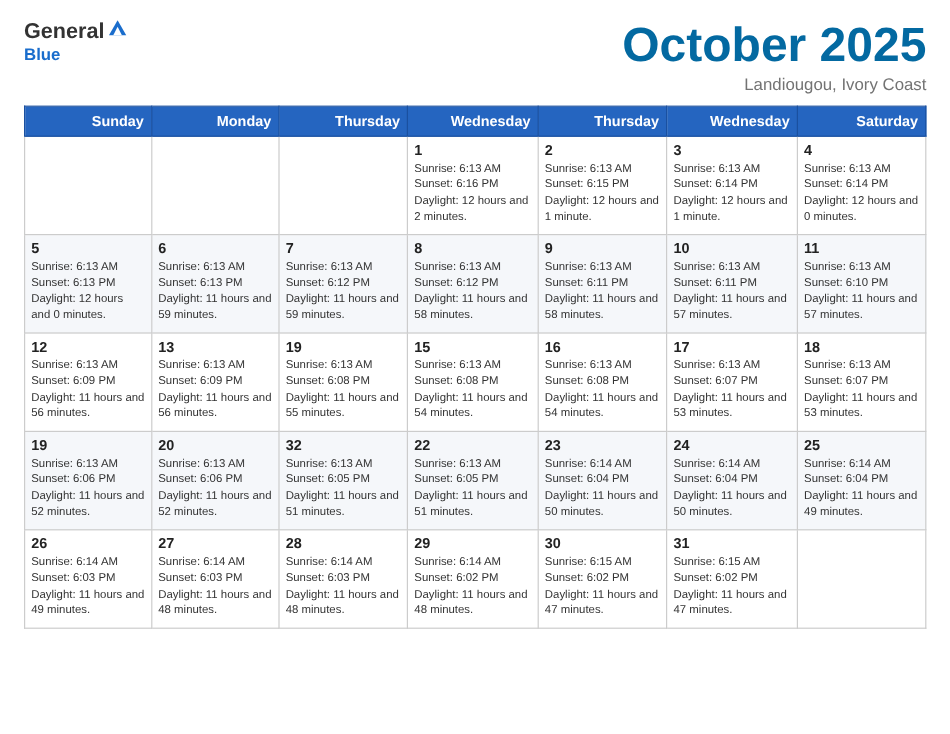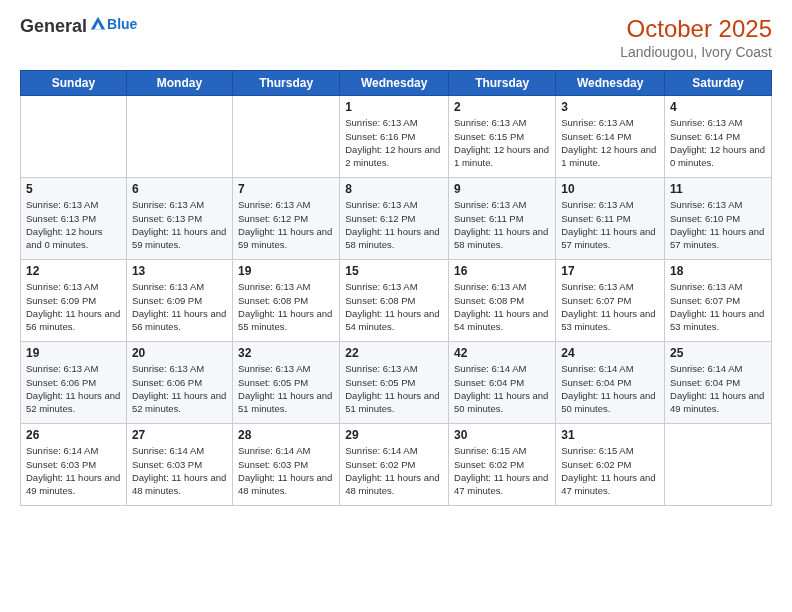--- a/index.html
+++ b/index.html
@@ -17,21 +17,21 @@
       padding: 16px 20px 10px 20px;
     }
     .header {
       display: flex;
       justify-content: space-between;
       align-items: flex-start;
       margin-bottom: 10px;
     }
     .logo {
       display: flex;
-      flex-direction: row;
+      flex-direction: column;
       align-items: flex-start;
     }
     .logo-text {
       display: flex;
       align-items: center;
     }
     .logo-general {
       font-size: 18px;
       font-weight: bold;
       color: #333;
@@ -44,39 +44,39 @@
     .logo-icon {
       width: 18px;
       height: 18px;
       margin-left: 2px;
       margin-top: -6px;
     }
     .title-block {
       text-align: right;
     }
     .month-title {
-      font-size: 24px;
-      font-weight: normal;
-      color: #c2410c;
+      font-size: 40px;
+      font-weight: bold;
+      color: #0369a1;
       line-height: 1.1;
     }
     .location {
       font-size: 14px;
       color: #737373;
       margin-top: 2px;
     }
     .calendar {
       width: 100%;
       border-collapse: collapse;
       font-size: 10px;
     }
     .calendar thead tr th {
       background: #2565c0;
       color: #fff;
-      text-align: center;
+      text-align: right;
       padding: 5px 6px;
       font-size: 12px;
       font-weight: bold;
       border: 1px solid #1a50a0;
     }
     .calendar tbody tr td {
       border: 1px solid #ccc;
       vertical-align: top;
       padding: 4px 5px;
       width: 113px;
@@ -273,21 +273,21 @@
 Sunset: 6:05 PM
 Daylight: 11 hours and 51 minutes.</div>
           </td>
           <td>
             <span class="day-num">22</span>
             <div class="day-info" style="white-space: pre-line;">Sunrise: 6:13 AM
 Sunset: 6:05 PM
 Daylight: 11 hours and 51 minutes.</div>
           </td>
           <td>
-            <span class="day-num">42</span>
+            <span class="day-num">23</span>
             <div class="day-info" style="white-space: pre-line;">Sunrise: 6:14 AM
 Sunset: 6:04 PM
 Daylight: 11 hours and 50 minutes.</div>
           </td>
           <td>
             <span class="day-num">24</span>
             <div class="day-info" style="white-space: pre-line;">Sunrise: 6:14 AM
 Sunset: 6:04 PM
 Daylight: 11 hours and 50 minutes.</div>
           </td>

